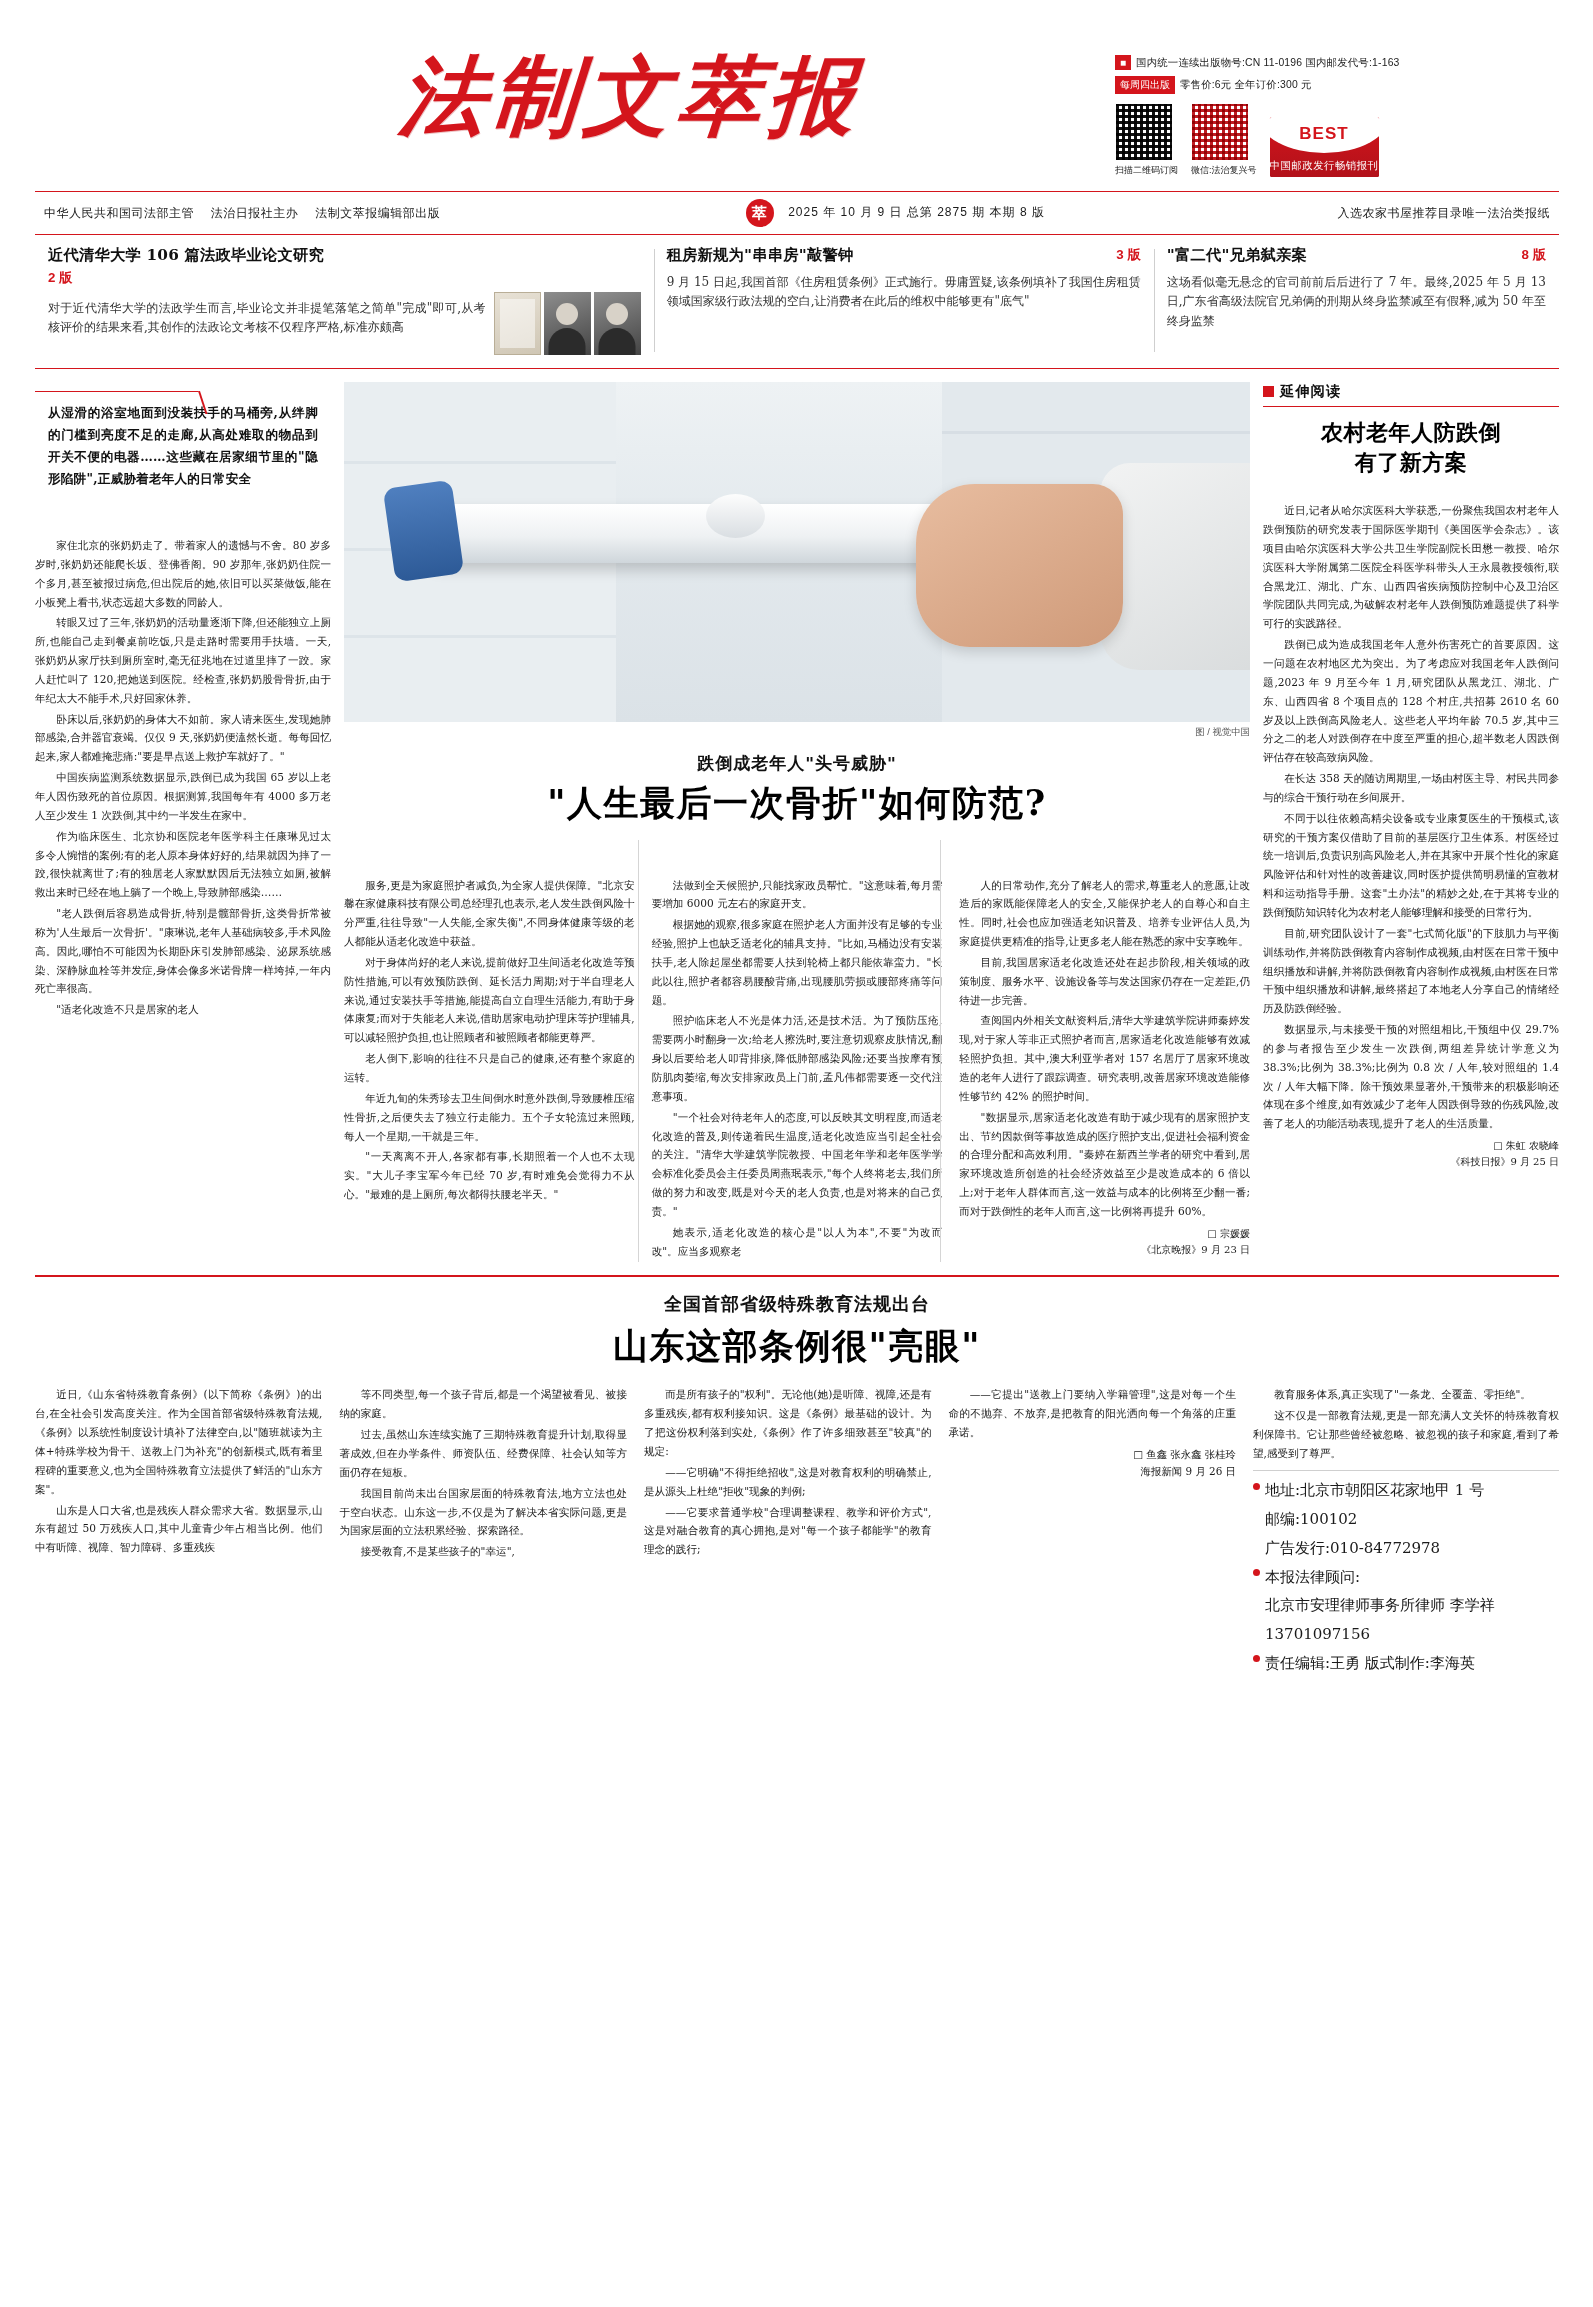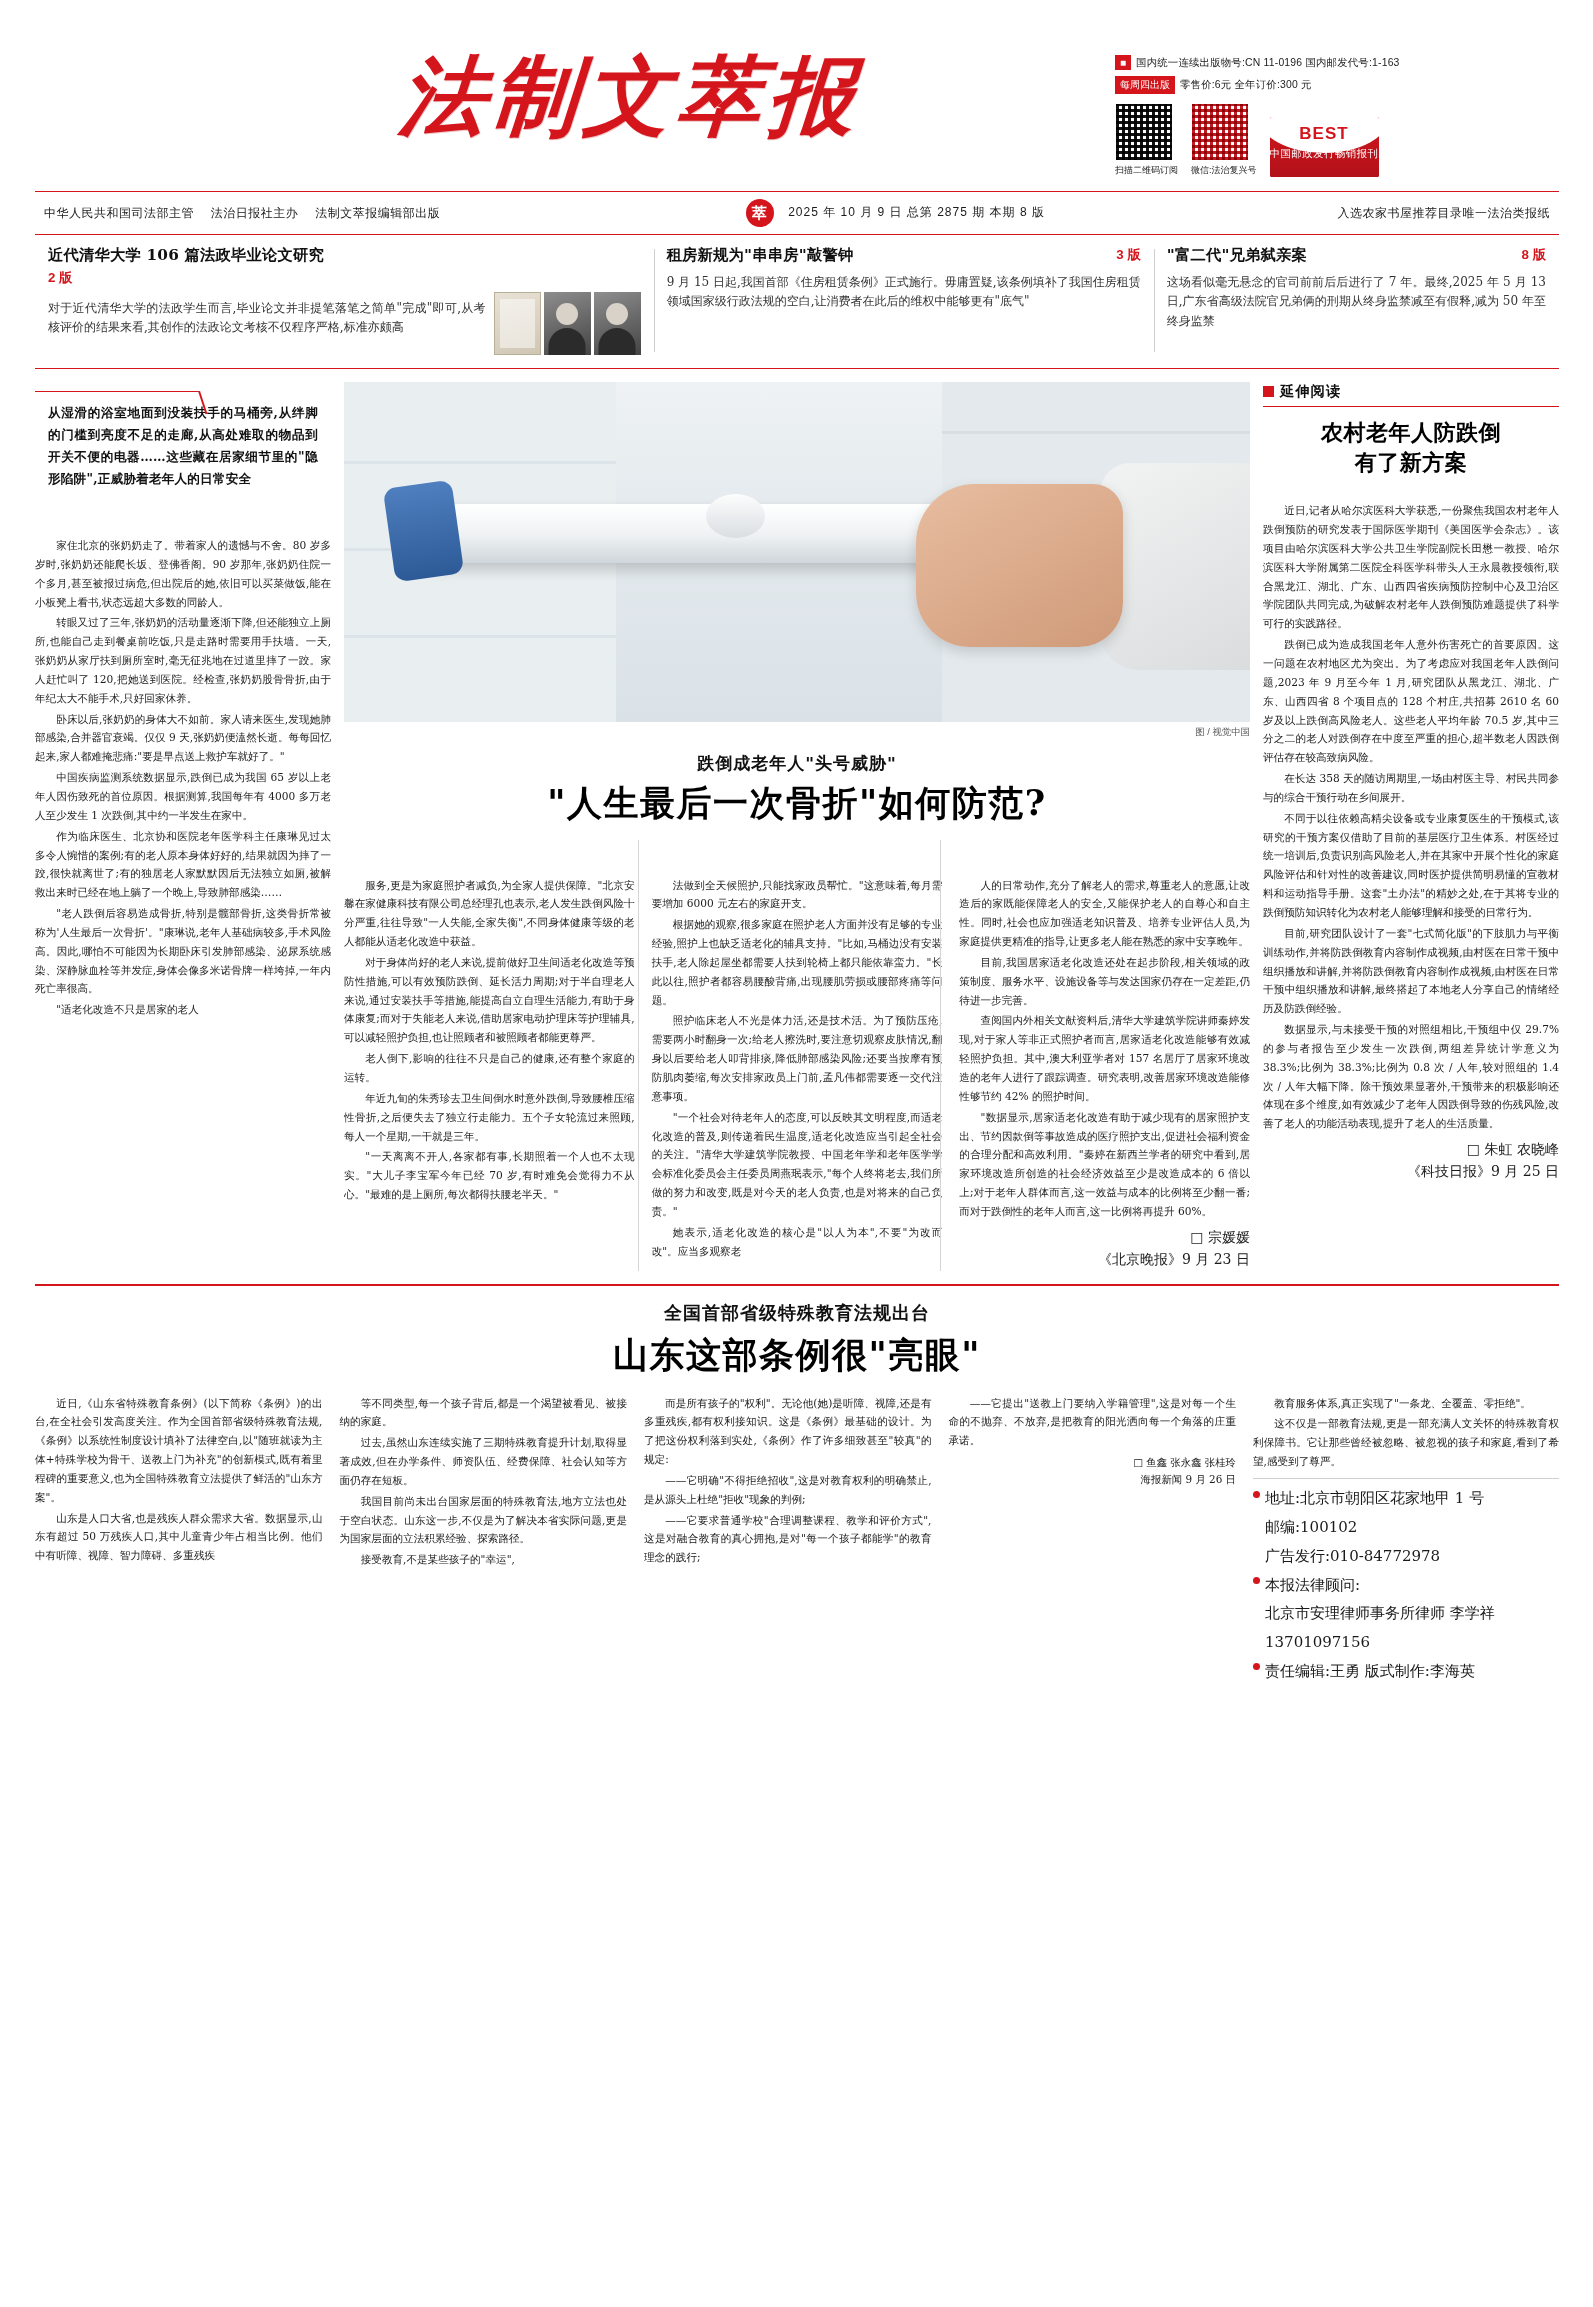--- a/index.html
+++ b/index.html
@@ -101,21 +101,21 @@
     width:120%; height:120%;
     border-radius:50%;
     background:#fff;
   }
   .award-badge .mark {
     position:absolute; top:7px; left:50%; transform:translateX(-50%);
     font-size: 17px; color:#d4151c; font-weight:700; letter-spacing:1px;
     font-family:"Liberation Sans",sans-serif;
   }
   .award-badge .txt {
-    position:absolute; bottom:16px; width:100%; text-align:center;
+    position:absolute; bottom:4px; width:100%; text-align:center;
     font-size: 10.4px; letter-spacing:0.5px;
     font-family:"Liberation Sans",sans-serif;
   }
 
   
   .infobar {
     border-top: 1.5px solid #d4151c;
     border-bottom: 1.5px solid #d4151c;
     margin-top: 9px;
     display: flex;
@@ -329,21 +329,21 @@
     column-gap: 17px;
     position: relative;
   }
   .mid-cols::before, .mid-cols::after {
     content:""; position:absolute; top:0; bottom:0; width:0.5px; background:#d5d5d5;
   }
   .mid-cols::before { left: calc(33.333% - 8.4px); }
   .mid-cols::after  { left: calc(66.666% - 8.4px); }
   .sig {
     text-align: right;
-    font-size: 14px;
+    font-size: 10px;
     margin-top: 5px;
     line-height:1.6;
   }
 
   
   .rail-head {
     display:flex; align-items:center; gap:6px;
     border-bottom: 1.5px solid #d4151c;
     padding-bottom: 5px;
     margin-bottom: 11px;

